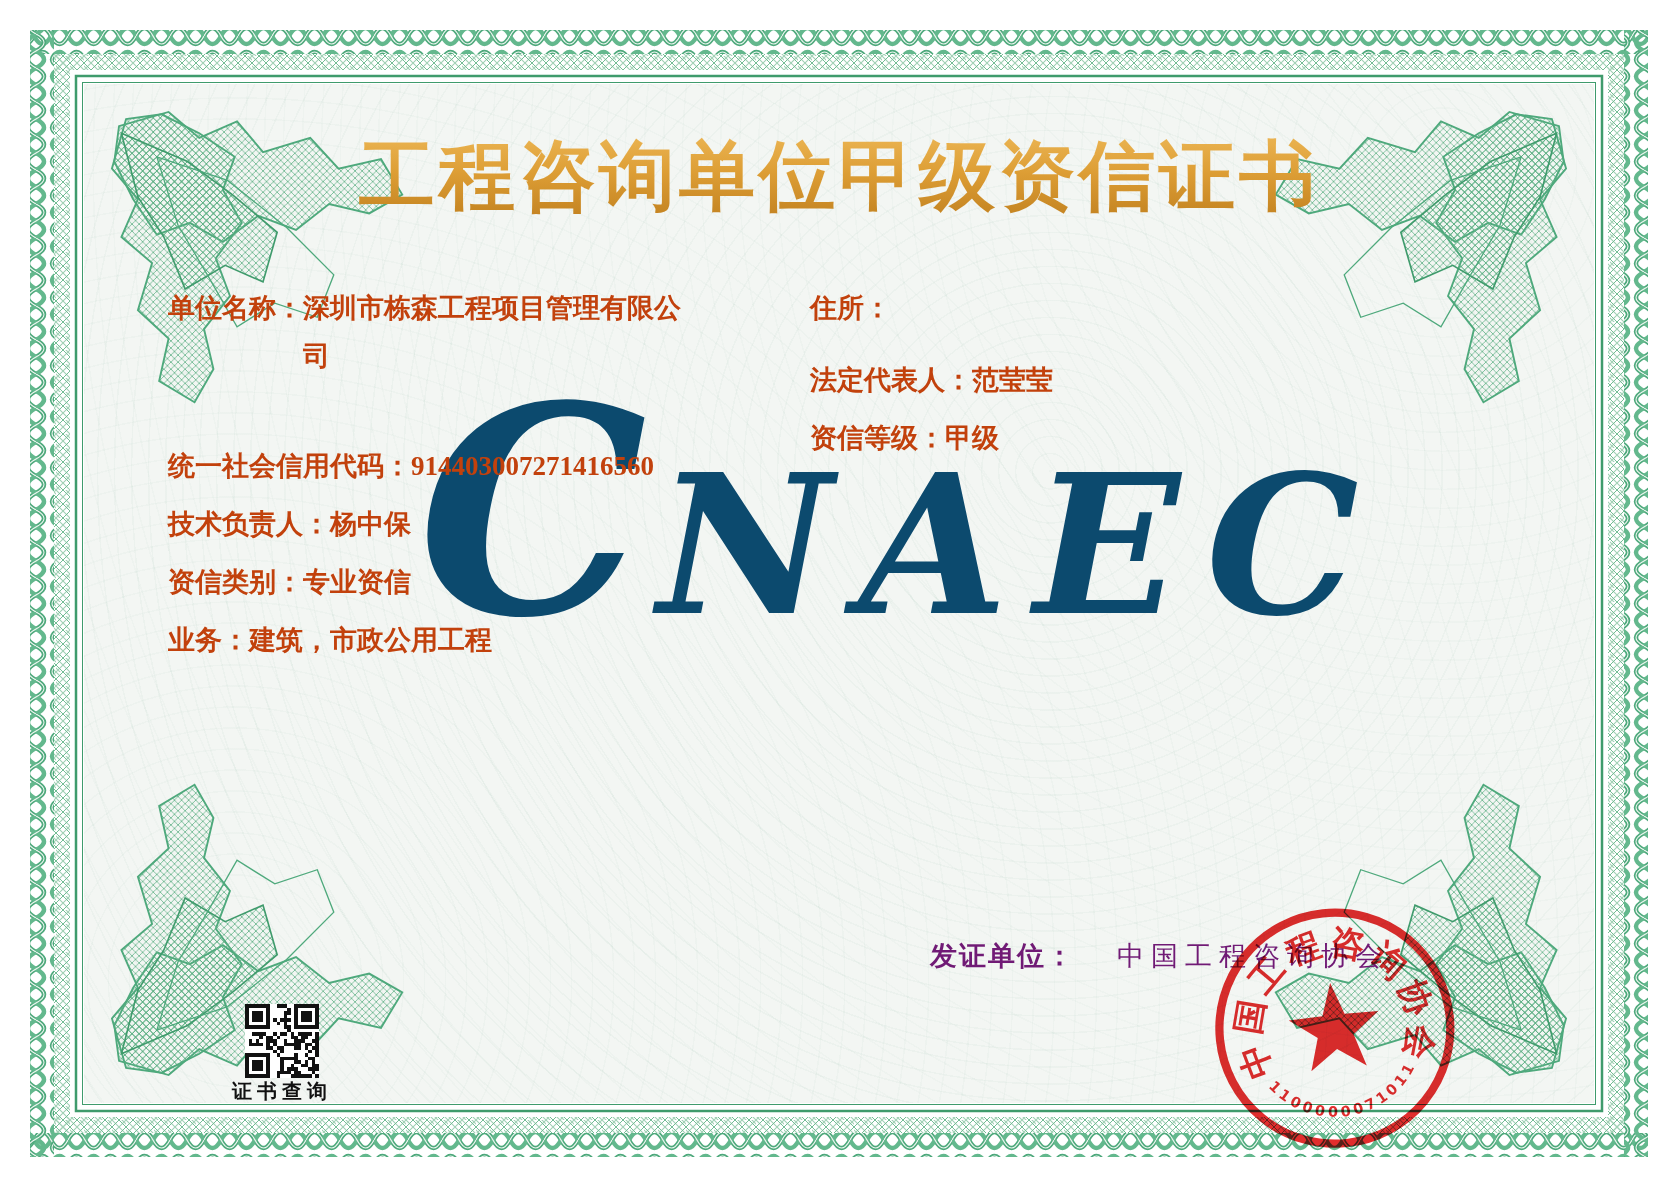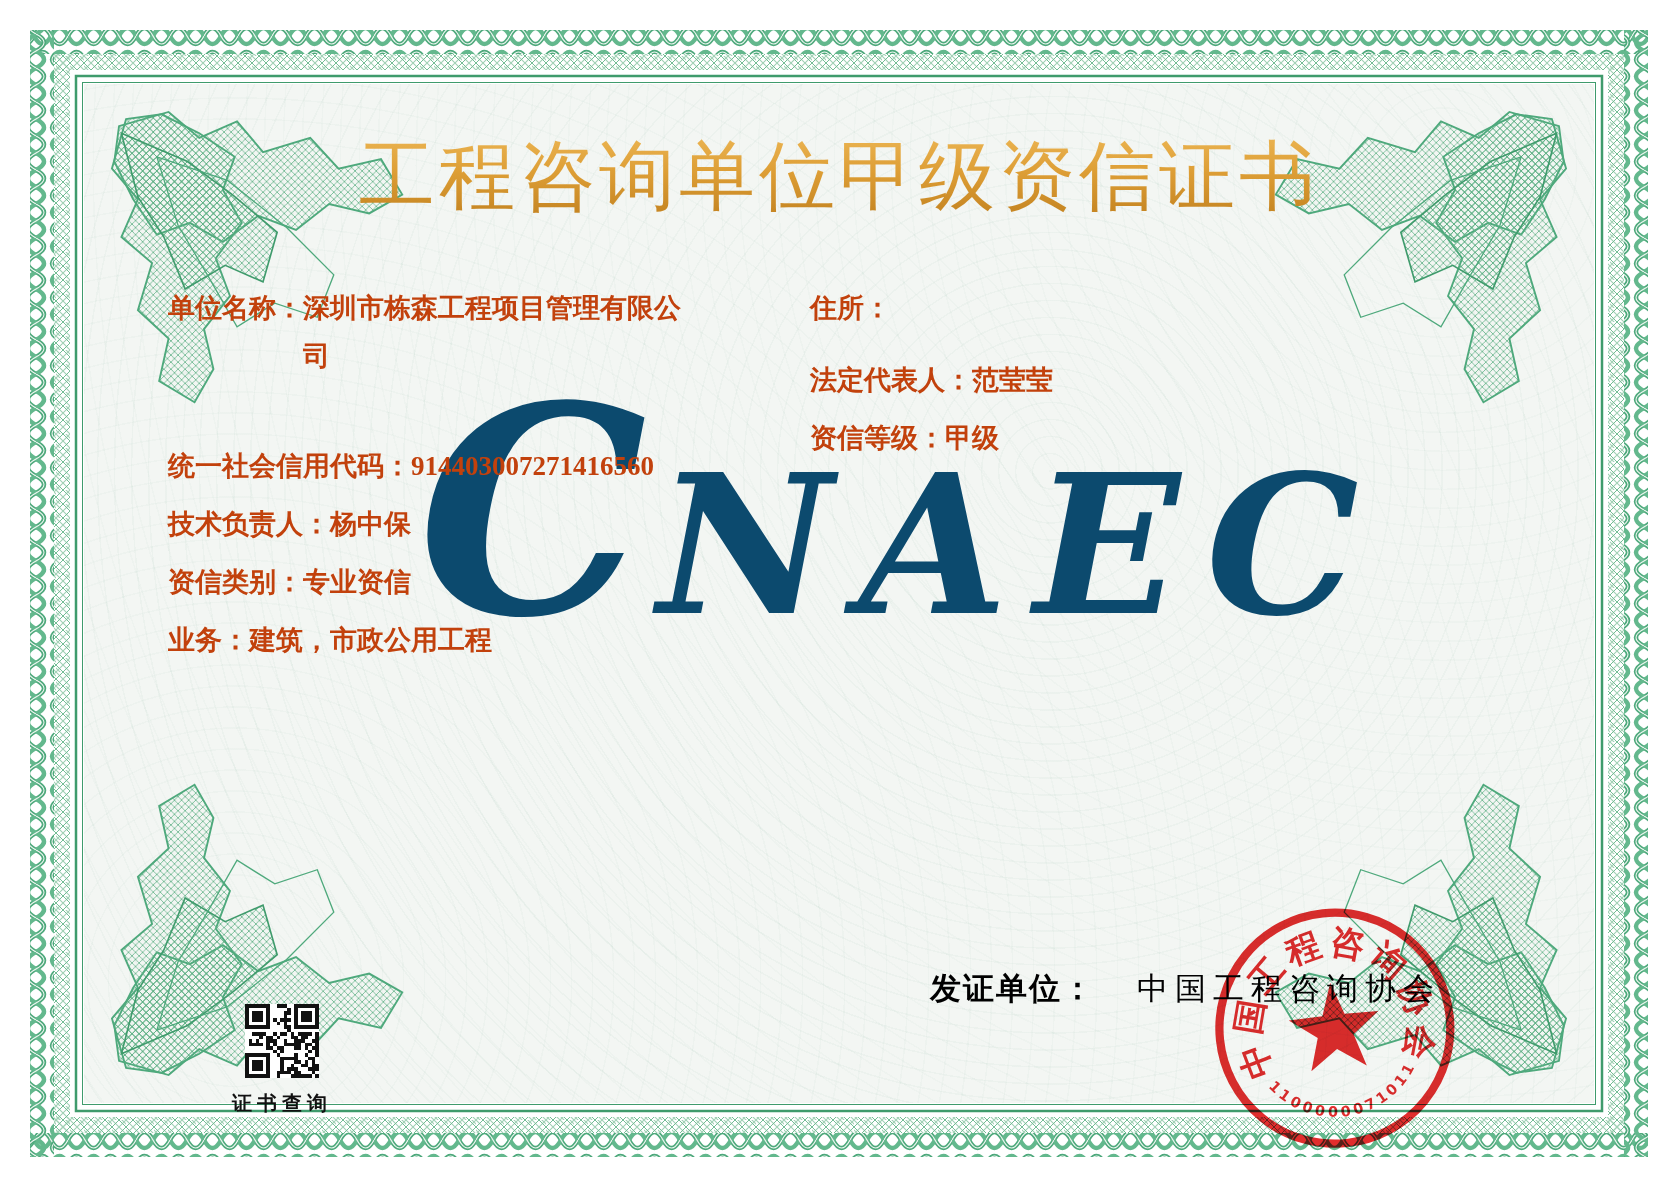--- a/index.html
+++ b/index.html
@@ -22,45 +22,45 @@
     position:absolute;left:418px;top:368px;z-index:2;
     font-size:192px;font-style:italic;font-weight:700;
     color:#0c4a6e;letter-spacing:26px;line-height:1;
     font-family:"DejaVu Serif","Liberation Serif",serif;
     user-select:none;
   }
   .watermark::first-letter{font-size:1.5em;letter-spacing:10px;}
   
   .title{
     position:absolute;top:126px;left:0;right:0;z-index:4;text-align:center;
-    font-size:76px;font-weight:400;letter-spacing:4px;
+    font-size:76px;font-weight:700;letter-spacing:4px;
     background:linear-gradient(180deg,#eeb959 0%,#dd9e35 45%,#bd7c1c 100%);
     -webkit-background-clip:text;background-clip:text;color:transparent;
   }
   
   .col{position:absolute;z-index:4;color:#c2410c;}
   .col-left{left:168px;top:284px;width:585px;}
   .col-right{left:810px;top:284px;width:615px;}
   .row{display:flex;font-size:27px;line-height:48px;margin-bottom:10px;}
   .row .lbl{font-weight:700;white-space:pre;}
   .row .val{font-weight:700;}
   .row-gap-lg{margin-bottom:62px;}
   .row-gap-md{margin-bottom:24px;}
   .val-narrow{max-width:392px;}
   .val-addr{max-width:505px;}
   
-  .issuer{position:absolute;left:930px;top:968px;z-index:4;font-size:31px;color:#000000;display:flex;}
+  .issuer{position:absolute;left:930px;top:938px;z-index:4;font-size:27px;color:#701a75;display:flex;}
   .issuer .lbl{font-weight:700;letter-spacing:2px;white-space:pre;}
   .issuer .val{margin-left:42px;letter-spacing:7px;}
   
   .qr-block{position:absolute;left:222px;top:1004px;z-index:4;width:120px;
     display:flex;flex-direction:column;align-items:center;}
   .qr{width:74px;height:74px;background:#fff;}
   .qr svg{width:100%;height:100%;display:block;}
-  .qr-caption{margin-top:12px;font-size:20px;font-weight:700;letter-spacing:5px;color:#111;}
+  .qr-caption{font-size:20px;font-weight:700;letter-spacing:5px;color:#111;}
   
   .seal{position:absolute;left:1200px;top:886px;width:268px;height:268px;z-index:5;
     mix-blend-mode:multiply;opacity:.95;transform:rotate(-6deg);}
 </style>
 </head>
 <body>
 
 <div class="paper"></div>
 
 <div class="watermark">CNAEC</div>

